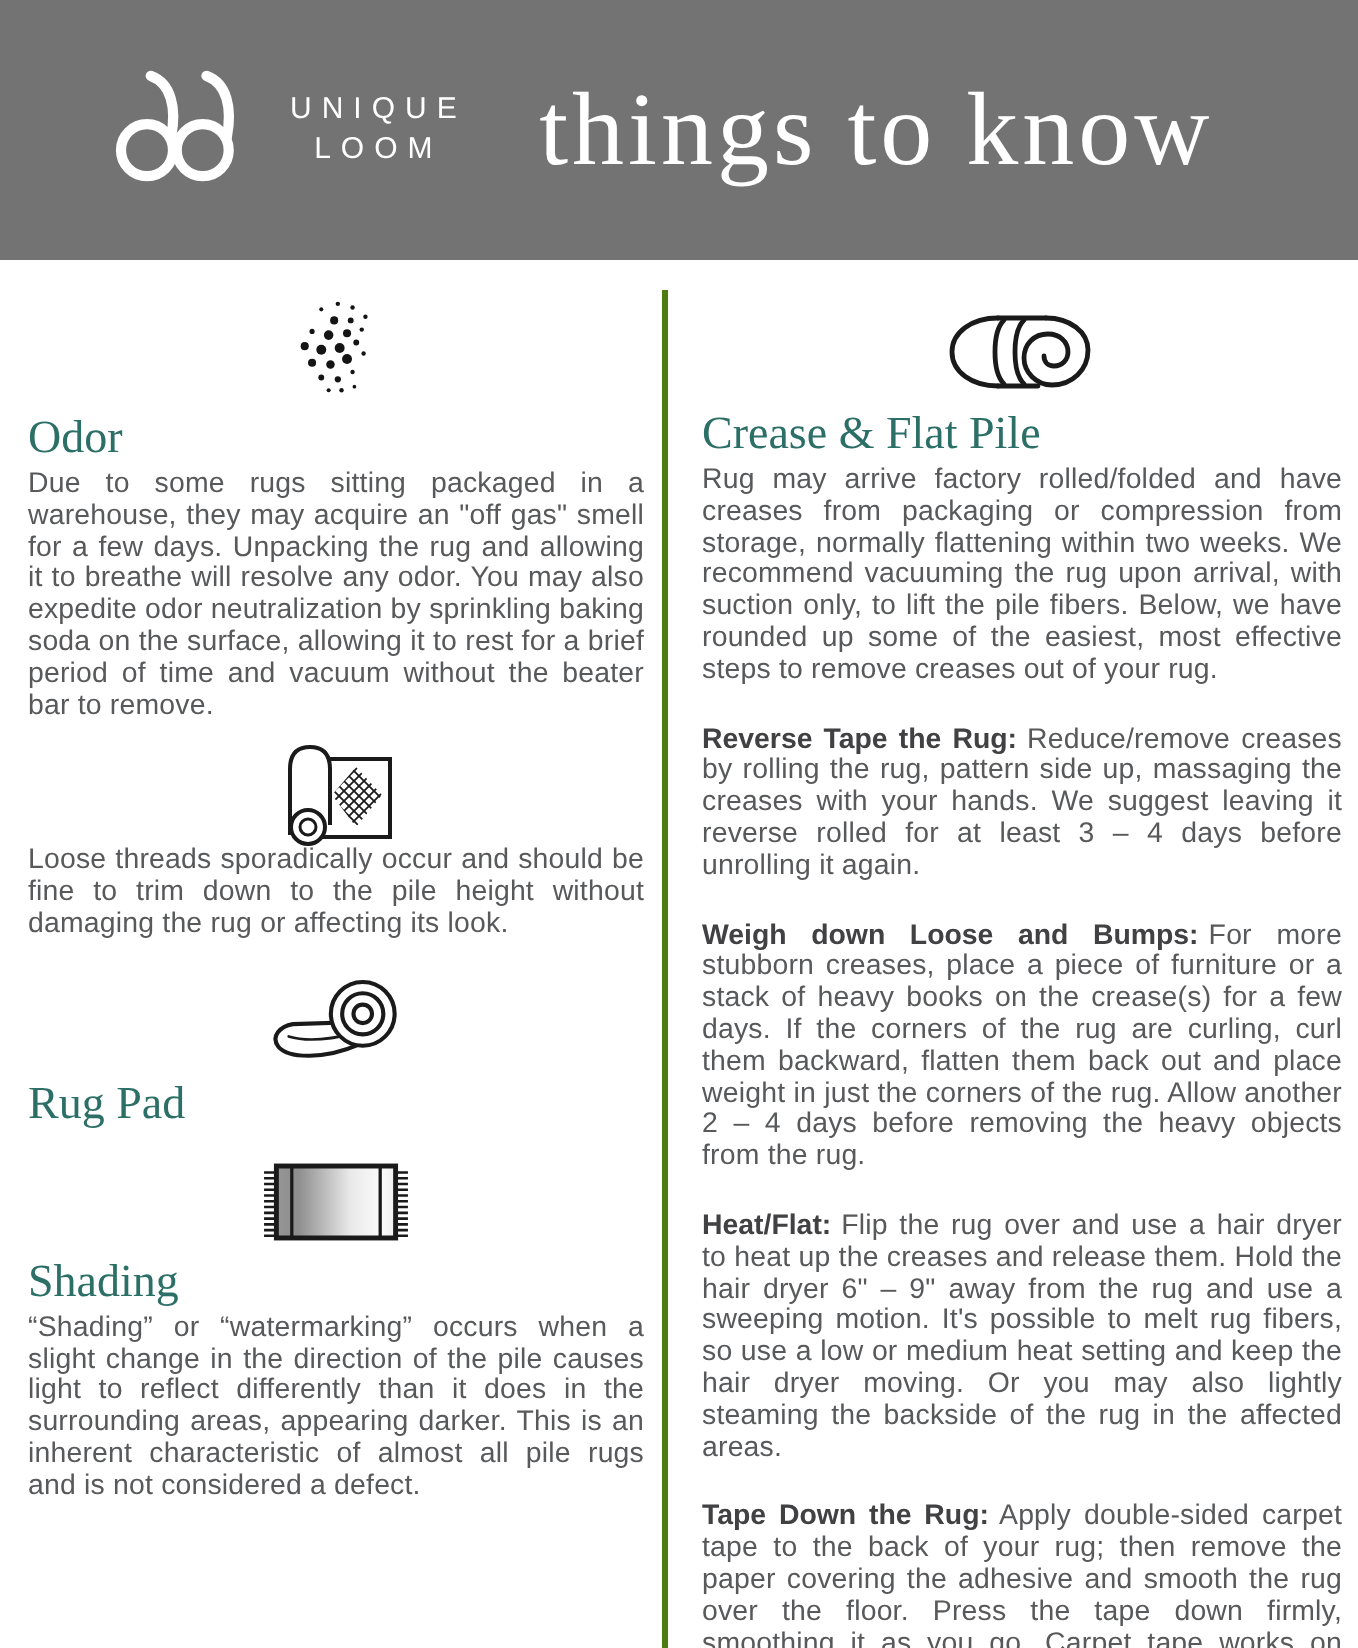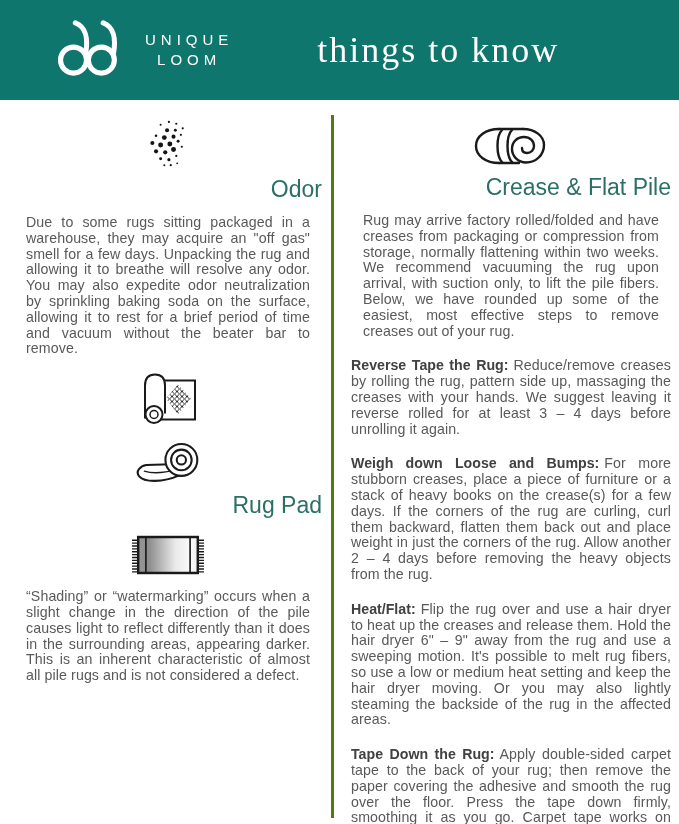--- a/index.html
+++ b/index.html
@@ -3,50 +3,50 @@
 <meta charset="utf-8">
 <style>
   html,body{margin:0;padding:0;}
   body{
     width:679px;height:824px;overflow:hidden;background:#ffffff;
     font-family:"Liberation Sans",sans-serif;
     -webkit-font-smoothing:antialiased;
   }
   
   .header{
-    height:100px;background:#0f766e;display:flex;align-items:center;
+    height:130px;background:#737373;display:flex;align-items:center;
     box-sizing:border-box;padding:0 28px 0 54px;
   }
   .logo-wrap{display:flex;align-items:center;gap:13px;flex:0 0 auto;}
   .brand{
     color:#ffffff;font-size:15px;letter-spacing:5px;line-height:1.35;
     text-align:center;font-weight:400;
   }
   .main-title{
     flex:1;text-align:center;color:#ffffff;
-    font-family:"Liberation Serif",serif;font-size:36px;letter-spacing:2px;
+    font-family:"Liberation Serif",serif;font-size:52px;letter-spacing:2px;
     padding-right:8px;white-space:nowrap;
   }
   
   .content{display:flex;box-sizing:border-box;height:718px;padding-top:15px;}
   .col-left{
     width:331px;box-sizing:border-box;padding:0 9px 0 14px;flex:0 0 auto;
   }
   .col-right{
     flex:1;box-sizing:border-box;border-left:3px solid #4d7c0f;
     padding:0 8px 0 17px;
   }
   .icon-box{display:flex;justify-content:center;align-items:flex-end;}
   .sec-title{
-    font-family:Liberation Sans, sans-serif;font-weight:400;color:#2b6f67;
-    font-size:23px;text-align:right;margin:5px 0 3px;
+    font-family:Liberation Serif, serif;font-weight:400;color:#2b6f67;
+    font-size:23px;text-align:left;margin:5px 0 3px;
   }
   .body-text{
     color:#58595b;font-size:14.2px;line-height:15.8px;letter-spacing:.1px;
-    text-align:justify;margin:12px;
+    text-align:justify;margin:0;
   }
   .sec{margin-bottom:7px;}
   .sec-odor .icon-box{height:56px;margin-top:0;}
   .sec-thread .icon-box{height:55px;margin-top:5px;}
   .sec-pad .icon-box{height:50px;margin-top:13px;}
   .sec-shade .icon-box{height:45px;margin-top:13px;}
   .sec-crease .icon-box{height:47px;margin-top:7px;}
   .tip{margin:19px 0 0;}
   .tip b{color:#414042;margin-right:5px;letter-spacing:0;}
 </style>
@@ -116,20 +116,21 @@
               <path d="M0 0 L5 5 M5 0 L0 5" stroke="#1a1a1a" stroke-width="0.9"></path>
             </pattern>
           </defs>
           <rect x="24" y="9" width="34" height="39" fill="#ffffff" stroke-width="2"></rect>
           <polygon points="41,13 54,27 41,43 29,27" fill="url(#xh)" stroke="none"></polygon>
           <path d="M8,47 V14 Q8,3 18,3 Q28,3 28,14 V42" fill="#ffffff" stroke-width="2"></path>
           <circle cx="17" cy="43" r="8.5" fill="#ffffff" stroke-width="2"></circle>
           <circle cx="17" cy="43" r="4" fill="#ffffff" stroke-width="1.5"></circle>
         </svg>
       </div>
+      <p class="body-text">Loose threads sporadically occur and should be fine to trim down to the pile height without damaging the rug or affecting its look.</p>
     </div>
 
     <div class="sec sec-pad">
       <div class="icon-box">
         <svg width="72" height="48" viewBox="0 0 70 46" fill="none" stroke="#1a1a1a" stroke-linejoin="round" stroke-linecap="round">
           <path d="M46,35 C30,42 12,42 7,36 C3,31 8,26 14,25 L46,24" fill="#ffffff" stroke-width="2"></path>
           <path d="M12,31 C20,33.5 32,32.5 44,29.5" stroke-width="1.3"></path>
           <circle cx="48" cy="20" r="15.5" fill="#ffffff" stroke-width="2"></circle>
           <circle cx="48" cy="20" r="10" fill="#ffffff" stroke-width="2"></circle>
           <circle cx="48" cy="20" r="4.5" fill="#ffffff" stroke-width="2"></circle>
@@ -150,20 +151,21 @@
               <stop offset="1" stop-color="#efefef"></stop>
             </linearGradient>
           </defs>
           <line x1="4" y1="6" x2="4" y2="38" stroke="#1a1a1a" stroke-width="6" stroke-dasharray="1.3,1.5"></line>
           <line x1="68" y1="6" x2="68" y2="38" stroke="#1a1a1a" stroke-width="6" stroke-dasharray="1.3,1.5"></line>
           <rect x="7" y="3.5" width="58" height="35" fill="url(#shade)" stroke="#1a1a1a" stroke-width="2.4"></rect>
           <line x1="14.5" y1="4" x2="14.5" y2="38" stroke="#1a1a1a" stroke-width="1.6"></line>
           <line x1="57.5" y1="4" x2="57.5" y2="38" stroke="#1a1a1a" stroke-width="1.6"></line>
         </svg>
       </div>
+      <h2 class="sec-title">Shading</h2>
       <p class="body-text">“Shading” or “watermarking” occurs when a slight change in the direction of the pile causes light to reflect differently than it does in the surrounding areas, appearing darker. This is an inherent characteristic of almost all pile rugs and is not considered a defect.</p>
     </div>
 
   </div>
 
   <div class="col-right">
 
     <div class="sec sec-crease">
       <div class="icon-box">
         <svg width="80" height="46" viewBox="0 0 80 44" fill="none" stroke="#1a1a1a" stroke-width="2.4" stroke-linecap="round">

